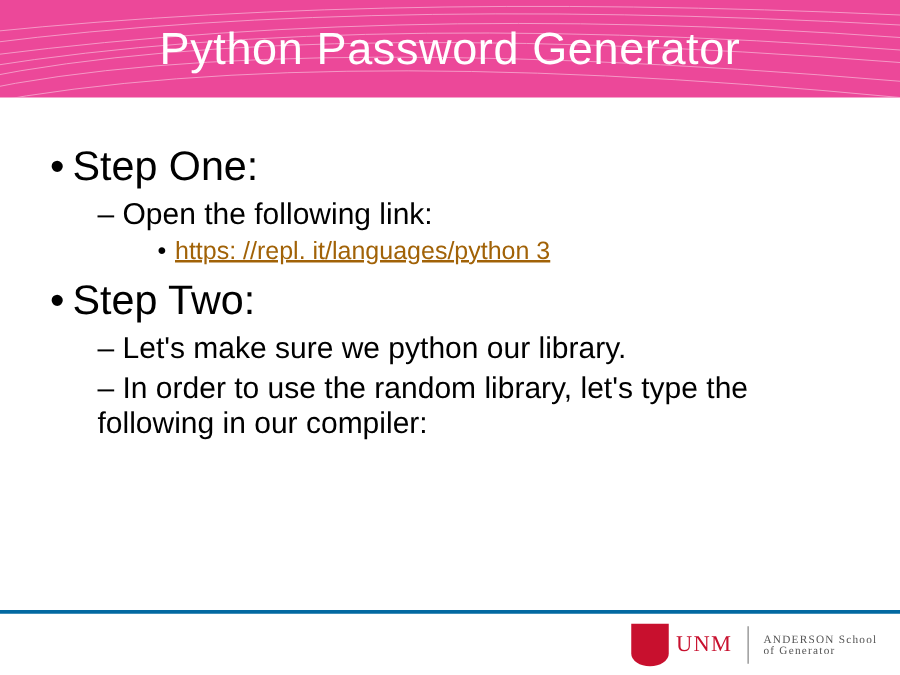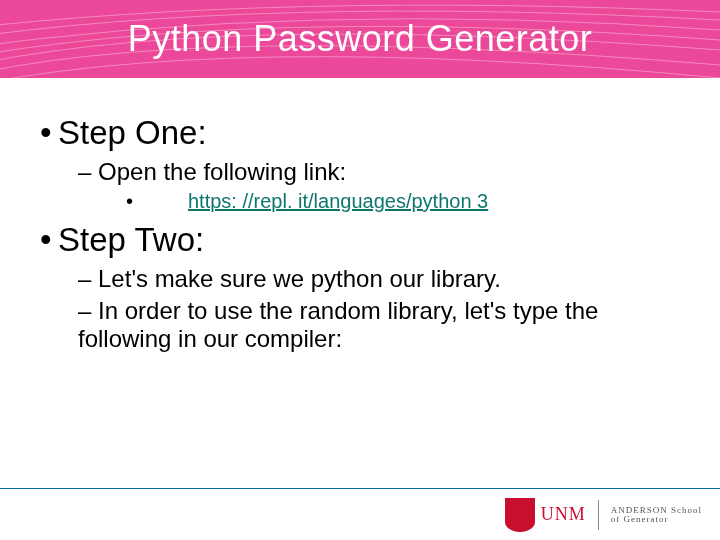--- a/index.html
+++ b/index.html
@@ -26,27 +26,27 @@
   .body {
     flex: 1;
     padding: 28px 30px 0 30px;
     color: #000;
   }
   .lvl1 { font-size: 33px; margin: 8px 0 6px 10px; }
   .lvl1 .bullet { display: inline-block; width: 18px; }
   .lvl2 { font-size: 24px; margin: 4px 0 4px 48px; }
   .lvl3 { font-size: 20px; margin: 4px 0 6px 96px; }
   .lvl3 .bullet { display: inline-block; width: 14px; }
-  .link { color: #0f766e; text-decoration: underline; margin-left: 48px; }
+  .link { color: #a16207; text-decoration: underline; }
   .code { font-size: 22px; margin: 30px 0 0 100px; }
   .footer {
     position: absolute;
     left: 0; right: 0; bottom: 0;
     height: 52px;
-    border-top: 1px solid #0369a1;
+    border-top: 3px solid #0369a1;
     display: flex;
     align-items: center;
     justify-content: flex-end;
     padding-right: 18px;
     background: #fff;
   }
   .logo-wrap { display: flex; align-items: center; gap: 6px; }
   .logo-shield {
     width: 30px; height: 34px;
     background: #c8102e;

